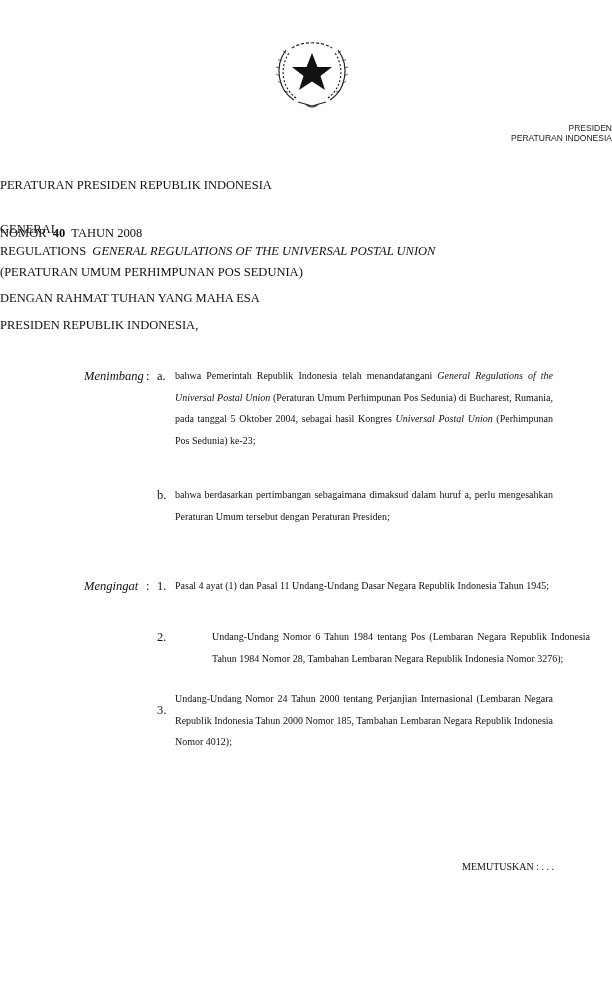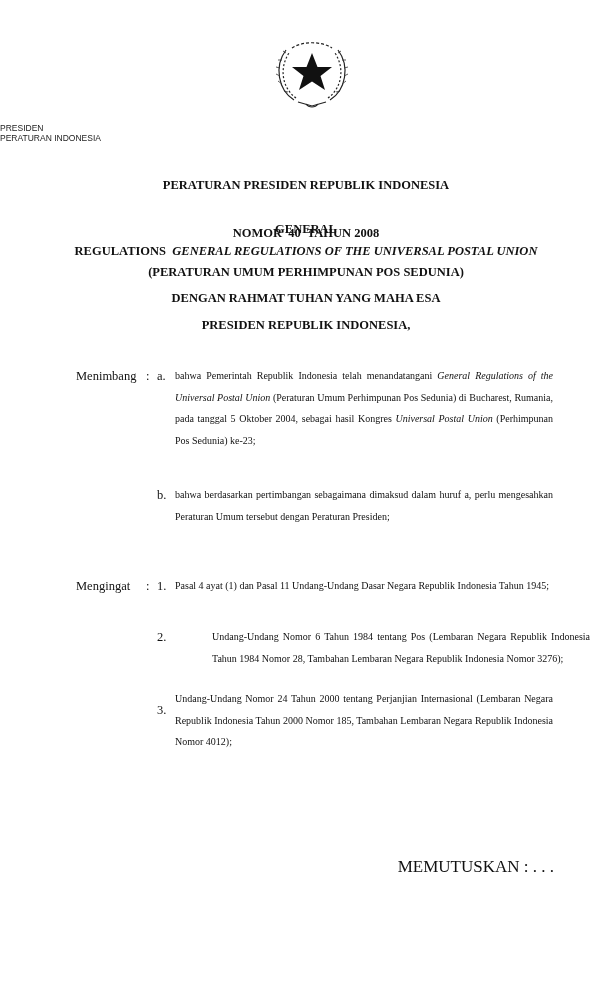--- a/index.html
+++ b/index.html
@@ -1,26 +1,26 @@
 <!DOCTYPE html>
 <html><head>
 <meta charset="utf-8">
 <style>
   html, body { margin:0; padding:0; background:#ffffff; }
   body { width:612px; height:1008px; position:relative; overflow:hidden; color:#111; font-family:"Liberation Serif", serif; }
   .emblem { position:absolute; left:272px; top:36px; width:80px; height:76px; }
-  .emblem-cap { position:absolute; left:0; width:612px; text-align:left; font-family:"Liberation Sans", sans-serif; font-size:8.5px; line-height:10px; color:#222; }
-  .center-line { position:absolute; left:0; width:612px; text-align:center; font-size:12.5px; line-height:15px;font-weight:bold; }
+  .emblem-cap { position:absolute; left:0; width:612px; text-align:right; font-family:"Liberation Sans", sans-serif; font-size:8.5px; line-height:10px; color:#222; }
+  .center-line { position:absolute; left:0; width:612px; font-size:12.5px; line-height:15px; }
   .center-line i { font-style:italic; }
-  .label { position:absolute; left:76px; font-size:12.5px; line-height:15px; }
+  .label { position:absolute; left:84px; font-size:12.5px; line-height:15px;font-style:italic; }
   .colon { position:absolute; left:146px; font-size:12.5px; line-height:15px; }
   .marker { position:absolute; font-size:12.5px; line-height:15px; }
   .para { position:absolute; left:175px; width:378px; font-size:10px; line-height:21.5px; text-align:justify; }
   .para i { font-style:italic; }
-  .closing { position:absolute; right:58px; top:859px; font-size:17px; line-height:15px; }
+  .closing { position:absolute; right:58px; top:859px; font-size:10px; line-height:15px; }
 </style>
 </head>
 <body>
 
 <div class="emblem">
   <svg width="80" height="76" viewBox="0 0 80 76">
     <g fill="none" stroke="#222" stroke-width="1.2">
       <path d="M22 64 C6 54 2 30 14 14"></path>
       <path d="M58 64 C74 54 78 30 66 14"></path>
       <path d="M24 62 C10 52 7 32 17 17" stroke-dasharray="2 2"></path>

